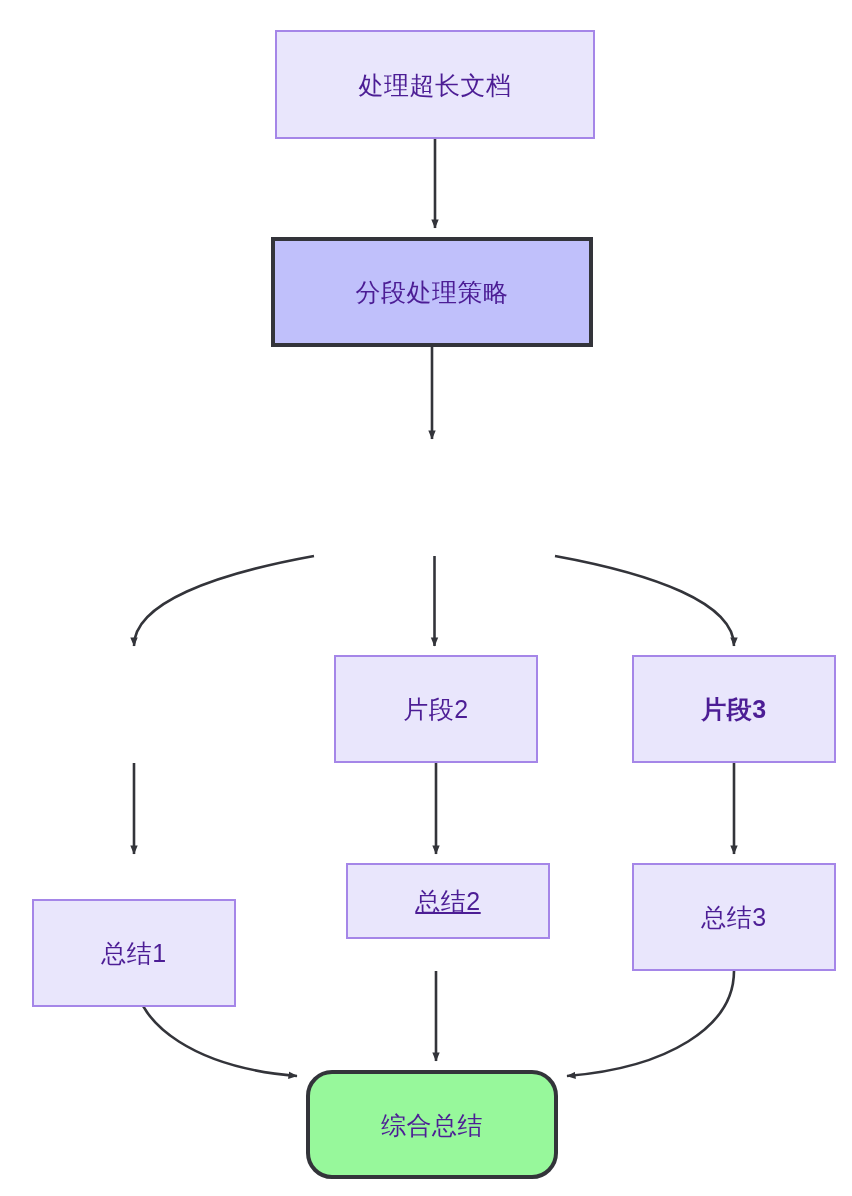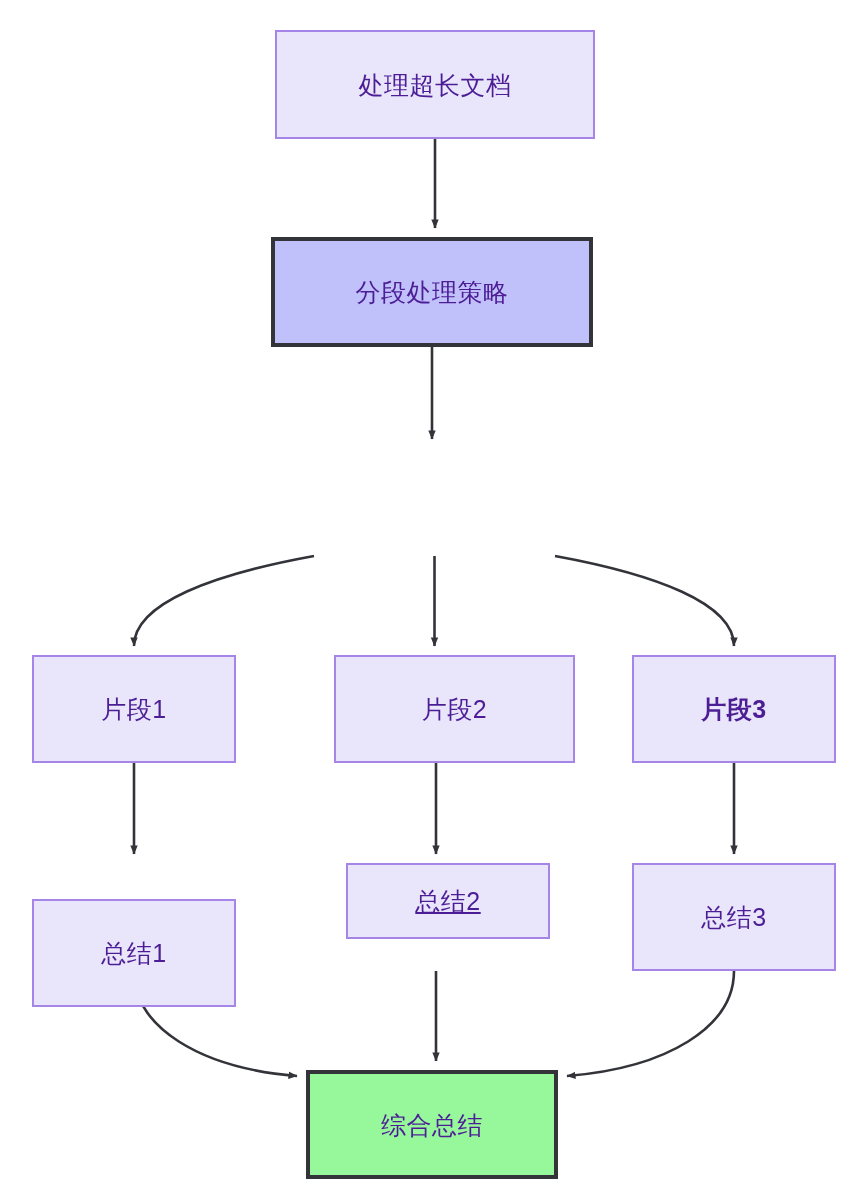--- a/index.html
+++ b/index.html
@@ -80,34 +80,31 @@
         <path d="M436,971 L436,1061"></path>
         <path d="M734,971 C734,1027 667.2,1068 567,1076"></path>
       </g>
   </svg>
 <div class="node style-normal" style="left: 275px; top: 30px; width: 320px; height: 109px;">
       <span class="node-label">处理超长文档</span>
     </div>
     <div class="node style-highlight" style="left: 271px; top: 237px; width: 322px; height: 110px;">
       <span class="node-label">分段处理策略</span>
     </div>
-    <div class="node style-normal" style="left: 32px; top: 655px; width: 204px; height: 108px;">
-      <span class="node-label">片段1</span>
-    </div>
-    <div class="node style-normal" style="left: 334px; top: 655px; width: 241px; height: 108px;">
+    <div class="node style-normal" style="left: 334px; top: 655px; width: 204px; height: 108px;">
       <span class="node-label">片段2</span>
     </div>
     <div class="node style-normal" style="left: 632px; top: 655px; width: 204px; height: 108px; font-weight: bold;">
       <span class="node-label">片段3</span>
     </div>
     <div class="node style-normal" style="left: 32px; top: 863px; width: 204px; height: 108px; margin-top: 36px;">
       <span class="node-label">总结1</span>
     </div>
     <div class="node style-normal" style="left: 346px; top: 863px; width: 204px; height: 76px; text-decoration: underline;">
       <span class="node-label">总结2</span>
     </div>
     <div class="node style-normal" style="left: 632px; top: 863px; width: 204px; height: 108px;">
       <span class="node-label">总结3</span>
     </div>
-    <div class="node style-result" style="left: 306px; top: 1070px; width: 252px; height: 109px;">
+    <div class="node style-result" style="left: 306px; top: 1070px; width: 252px; height: 109px; border-radius: 26px;">
       <span class="node-label">综合总结</span>
     </div>
   </div>
 
 </body></html>

